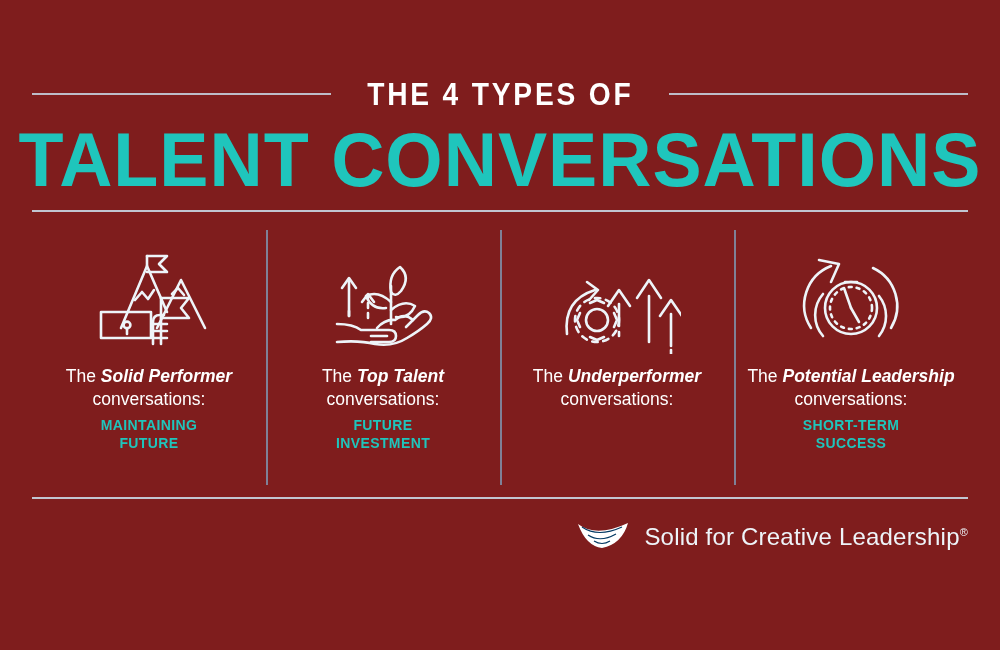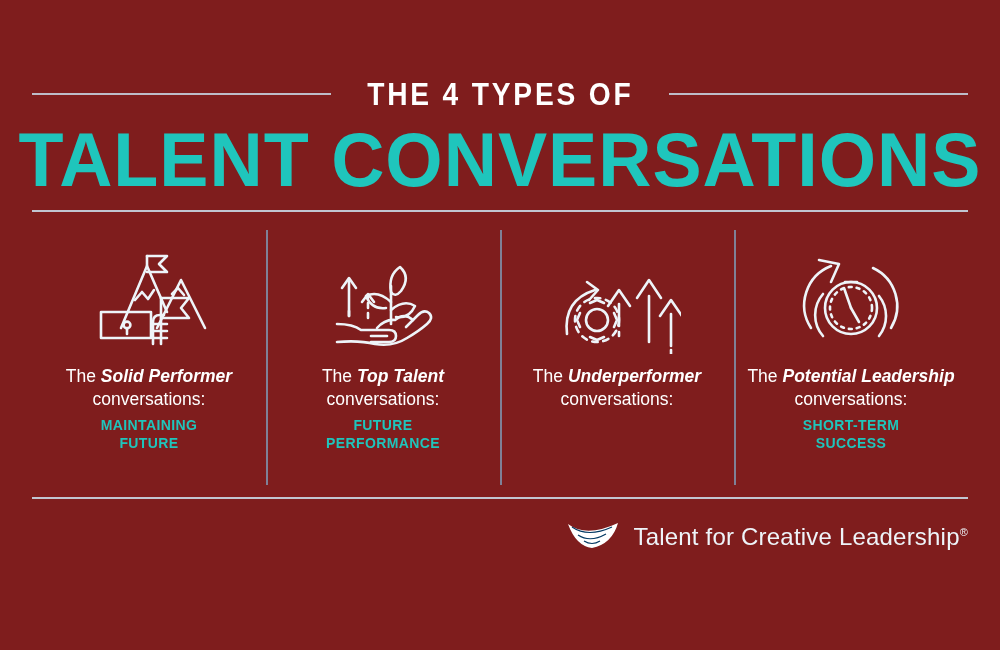--- a/index.html
+++ b/index.html
@@ -217,21 +217,21 @@
           <path d="M18 100 q22-2 38 2 q18 3 32-6 q12-7 20-14 q7-6 2-11 q-5-4-11 2 l-12 12"></path>
           <path d="M52 94 L68 94"></path>
         </svg>
       </div>
       <div class="caption">
         <span>The </span><span class="em">Top Talent</span><br>
         <span>conversations:</span>
       </div>
       <div class="accent">
         <span>FUTURE</span><br>
-        <span>PERFORMANCE</span>
+        <span>INVESTMENT</span>
       </div>
     </div>
 
     <div class="col">
       <div class="icon-box">
         <svg width="128" height="112" viewBox="0 0 128 112" fill="none" stroke="#eef4f9" stroke-width="2.6" stroke-linecap="round" stroke-linejoin="round">
           <path d="M14 92 q-4-34 28-44"></path>
           <path d="M34 40 L45 48 L36 58"></path>
           <g>
             <circle cx="44" cy="78" r="11"></circle>
@@ -286,16 +286,16 @@
 
   <div class="footer">
     <span class="logo-mark">
       <svg width="56" height="34" viewBox="0 0 56 34" fill="none">
         <path d="M2 6 Q20 20 52 5 Q46 26 26 30 Q10 28 2 6 Z" fill="#ffffff"></path>
         <path d="M6 9 Q22 20 46 9" stroke="#033963" stroke-width="1.1" fill="none"></path>
         <path d="M12 17 Q24 25 40 16" stroke="#033963" stroke-width="1.1" fill="none"></path>
         <path d="M18 23 Q26 28 34 23" stroke="#033963" stroke-width="1.1" fill="none"></path>
       </svg>
     </span>
-    <span class="logo-text"><span>Talent for Creative Leadership</span><sup>®</sup></span>
+    <span class="logo-text"><span>Solid for Creative Leadership</span><sup>®</sup></span>
   </div>
 
 </div>
 
 </body></html>

